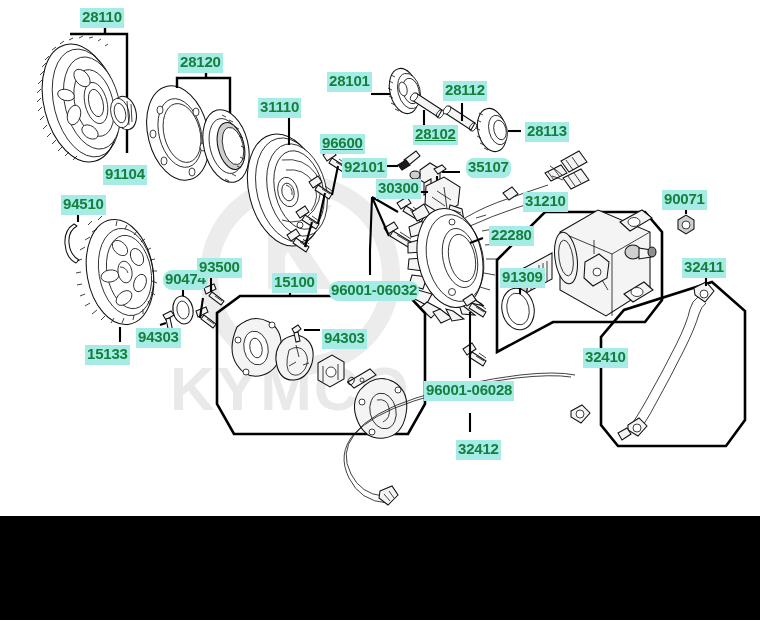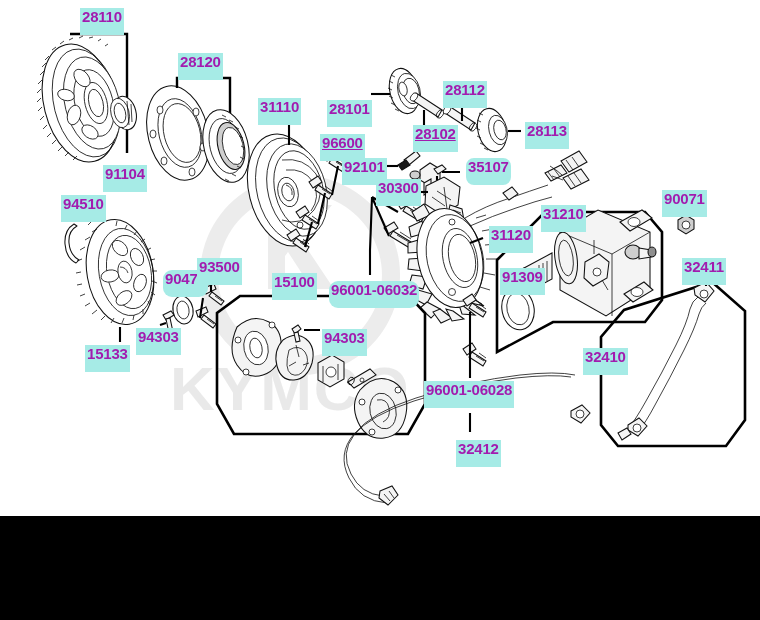--- a/index.html
+++ b/index.html
@@ -3,25 +3,25 @@
 <meta charset="utf-8">
 <style>
   html,body{margin:0;padding:0;background:#fff;}
   body{width:760px;height:620px;font-family:"Liberation Sans",sans-serif;}
   #stage{position:relative;width:760px;height:620px;background:#ffffff;overflow:hidden;}
   #artboard{position:absolute;left:0;top:0;width:760px;height:516px;background:#fff;}
   #footer-bar{position:absolute;left:0;top:516px;width:760px;height:104px;background:#000;}
   .label{
     position:absolute;
     background:#a6ebe6;
-    color:#a21caf;
+    color:#15803d;
     font-weight:bold;
     font-size:15px;
     line-height:15px;
-    padding:1px 2px 11px 2px;
+    padding:1px 2px 4px 2px;
     letter-spacing:-0.2px;
     white-space:nowrap;
     font-family:"Liberation Sans",sans-serif;
   }
   svg{position:absolute;left:0;top:0;}
   .wm{fill:#e9e9e9;}
   .wmtxt{fill:#e6e6e6;font-family:"Liberation Sans",sans-serif;font-weight:bold;font-size:62px;letter-spacing:2px;}
   .ln{stroke:#000;stroke-width:2.1;fill:none;stroke-linecap:butt;}
   .lnT{stroke:#000;stroke-width:2.4;fill:none;}
   .box{stroke:#000;stroke-width:2.6;fill:none;stroke-linejoin:miter;}
@@ -423,30 +423,30 @@
         <ellipse class="thinf" cx="580" cy="414" rx="4" ry="4"></ellipse>
         <path class="ln" d="M470 413 L470 432"></path>
       </g>
 
     </svg>
 
     <div class="label" style="left:80px;  top:8px;">28110</div>
     <div class="label" style="left:178px; top:53px;">28120</div>
     <div class="label" style="left:103px; top:165px;">91104</div>
     <div class="label" style="left:258px; top:98px;">31110</div>
-    <div class="label" style="left:327px; top:100px;text-align:right;">28101</div>
+    <div class="label" style="left:327px; top:72px;text-align:right;">28101</div>
     <div class="label" style="left:413px; top:125px;text-decoration:underline;">28102</div>
     <div class="label" style="left:443px; top:81px;">28112</div>
     <div class="label" style="left:525px; top:122px;">28113</div>
     <div class="label" style="left:320px; top:134px;text-decoration:underline;">96600</div>
     <div class="label" style="left:342px; top:158px;">92101</div>
     <div class="label" style="left:466px; top:158px;border-radius:8px;">35107</div>
     <div class="label" style="left:376px; top:179px;text-align:right;">30300</div>
-    <div class="label" style="left:489px; top:226px;">31120</div>
-    <div class="label" style="left:541px; top:192px;margin-top:13px;">31210</div>
+    <div class="label" style="left:489px; top:226px;">22280</div>
+    <div class="label" style="left:523px; top:192px;">31210</div>
     <div class="label" style="left:662px; top:190px;">90071</div>
     <div class="label" style="left:500px; top:268px;">91309</div>
     <div class="label" style="left:61px;  top:195px;">94510</div>
     <div class="label" style="left:85px;  top:345px;">15133</div>
     <div class="label" style="left:136px; top:328px;">94303</div>
     <div class="label" style="left:163px; top:270px;border-radius:9px;">90474</div>
     <div class="label" style="left:197px; top:258px;">93500</div>
     <div class="label" style="left:272px; top:273px;">15100</div>
     <div class="label" style="left:329px; top:281px;border-radius:9px;">96001-06032</div>
     <div class="label" style="left:322px; top:329px;">94303</div>

